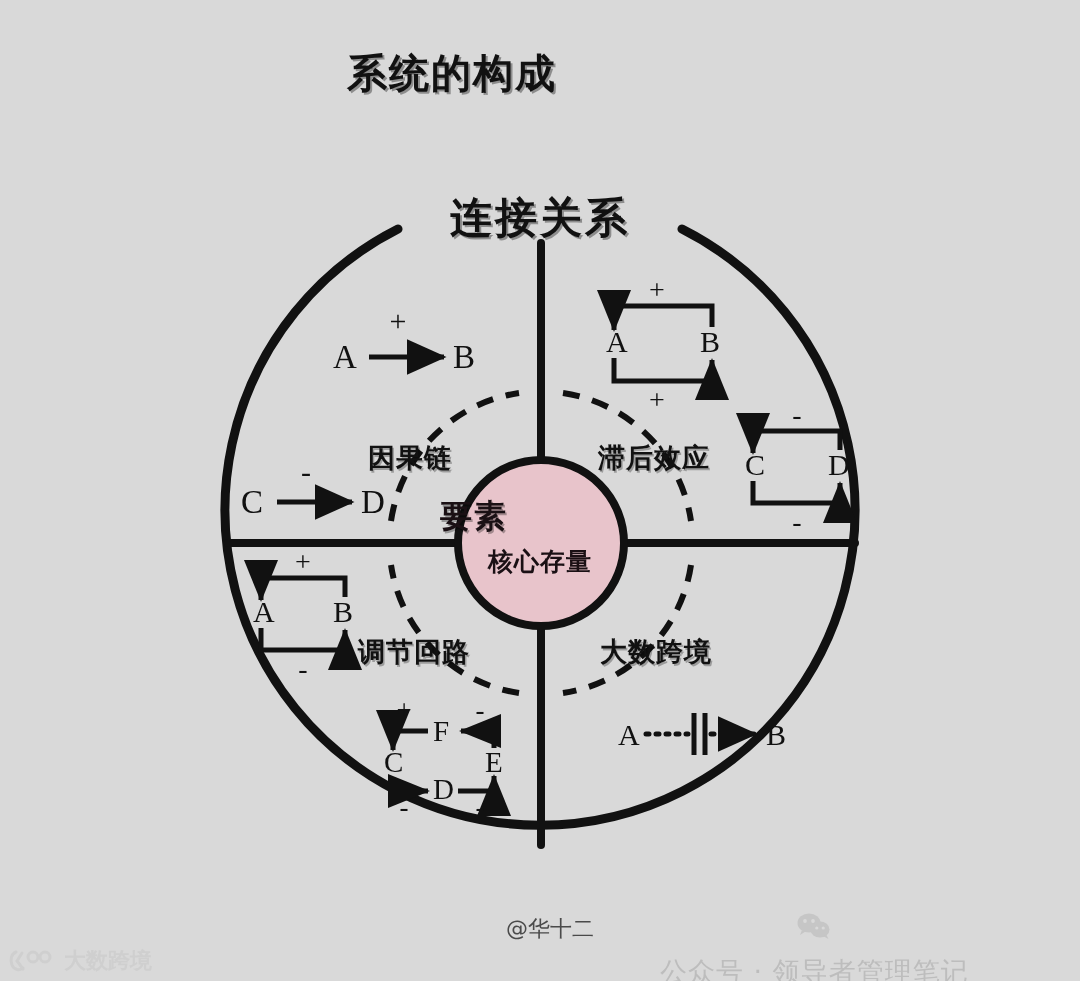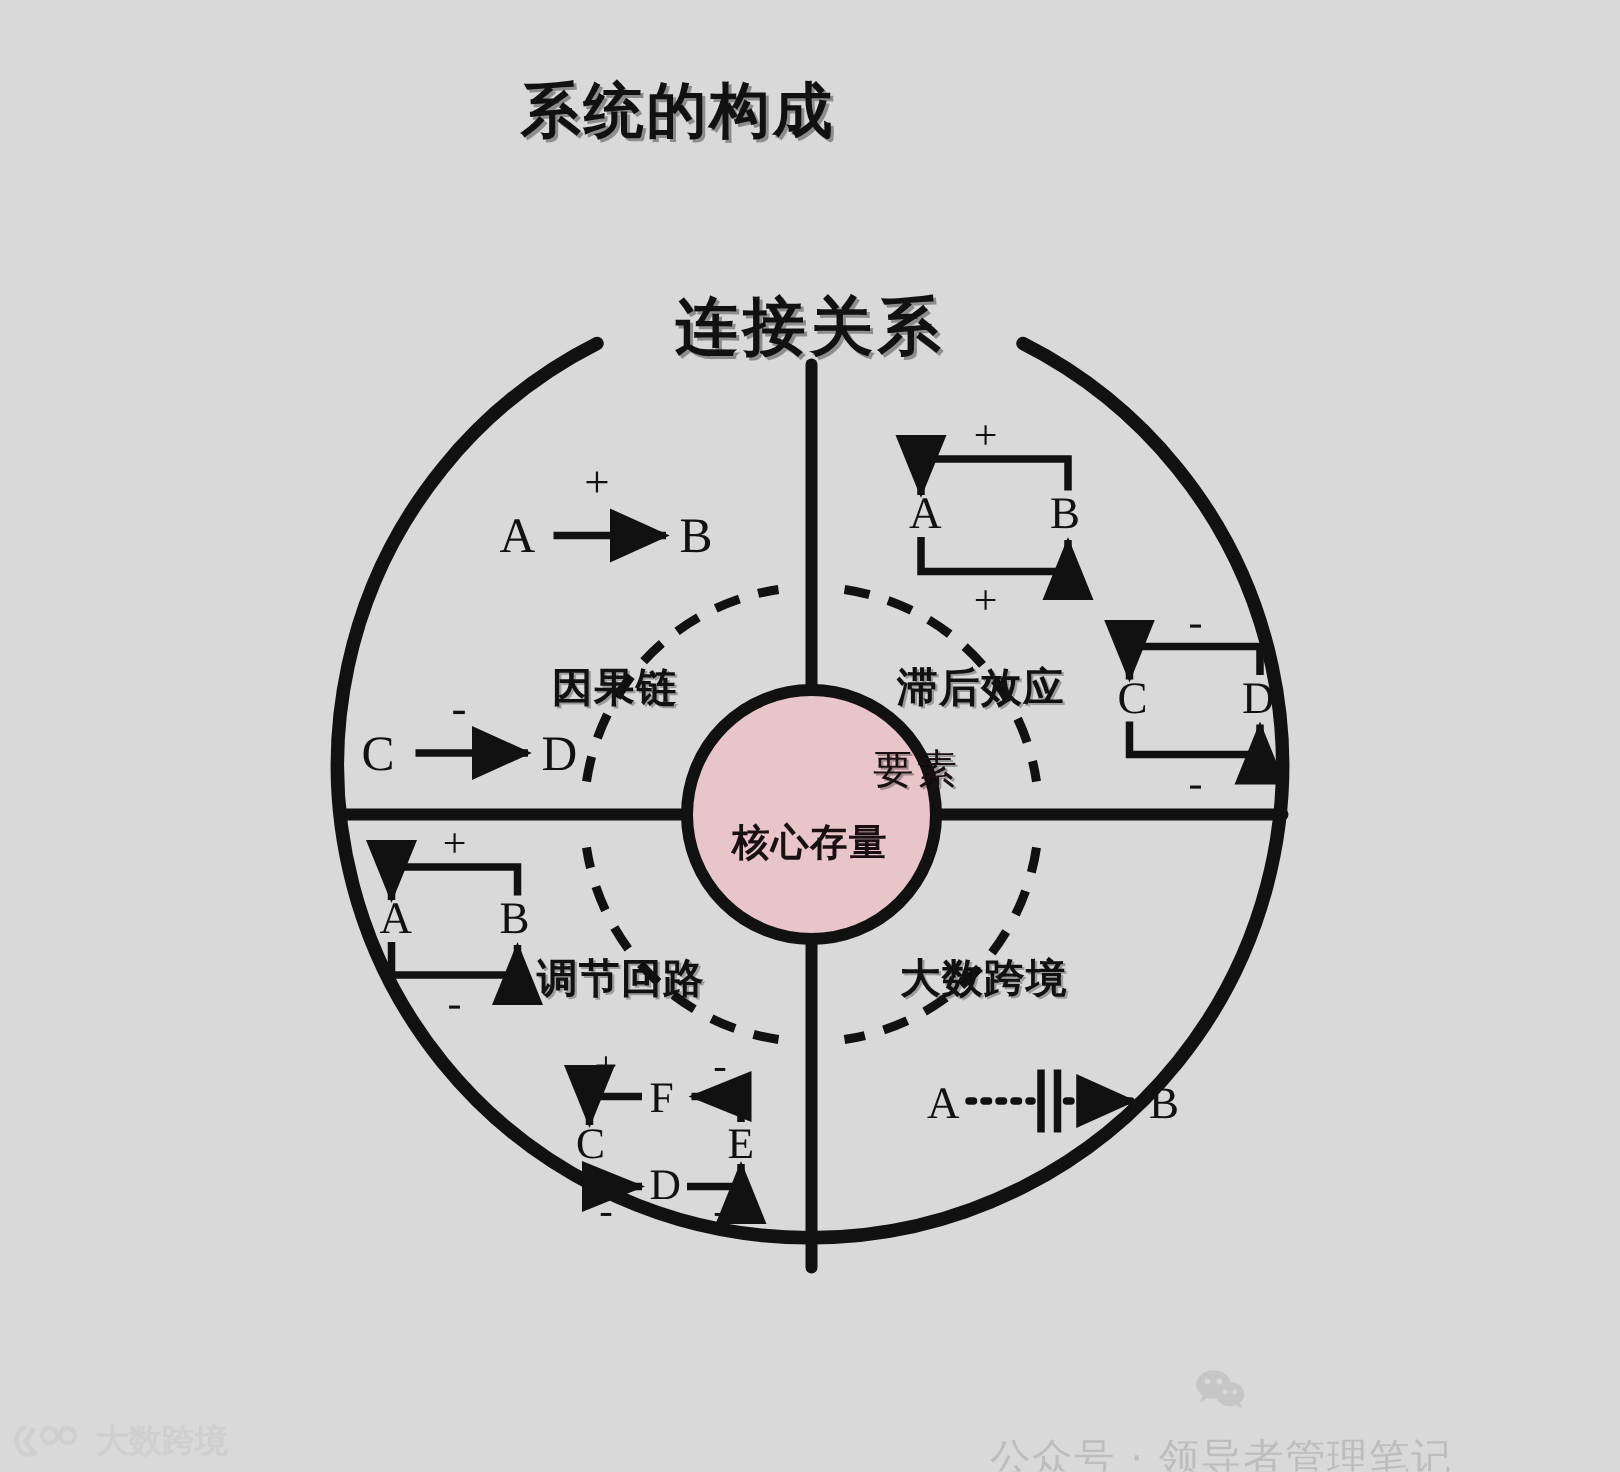--- a/index.html
+++ b/index.html
@@ -18,23 +18,23 @@
     font-weight:bold;font-size:40px;color:#111;letter-spacing:2px;
     text-shadow:2px 2px 0 rgba(0,0,0,0.35);
   }
   .ring-title{
     position:absolute;left:0;top:190px;width:1080px;text-align:center;
     font-family:"DejaVu Sans","Liberation Sans",sans-serif;
     font-weight:bold;font-size:42px;color:#111;letter-spacing:3px;
     text-shadow:2px 2px 0 rgba(0,0,0,0.35);
   }
   .core-main{
-    position:absolute;left:440px;top:495px;width:200px;text-align:right;
-    font-family:"DejaVu Sans","Liberation Sans",sans-serif;
-    font-weight:normal;font-size:27px;color:#1a1014;letter-spacing:2px;
+    position:absolute;left:440px;top:495px;width:200px;text-align:left;
+    font-family:"DejaVu Sans","Liberation Sans",sans-serif;
+    font-weight:bold;font-size:32px;color:#1a1014;letter-spacing:2px;
     text-shadow:1.5px 1.5px 0 rgba(0,0,0,0.3);
   }
   .core-sub{
     position:absolute;left:440px;top:545px;width:200px;text-align:center;
     font-family:"DejaVu Sans","Liberation Sans",sans-serif;
     font-weight:bold;font-size:25px;color:#1a1014;letter-spacing:1px;
   }
   .quad-label{
     position:absolute;
     font-family:"DejaVu Sans","Liberation Sans",sans-serif;
@@ -178,20 +178,21 @@
   <div class="ring-title">连接关系</div>
 
   <div class="core-main">要素</div>
   <div class="core-sub">核心存量</div>
 
   <div class="quad-label" id="label-causal">因果链</div>
   <div class="quad-label" id="label-reinforce">滞后效应</div>
   <div class="quad-label" id="label-balance">调节回路</div>
   <div class="quad-label" id="label-delay">大数跨境</div>
 
+  <div class="credit">@华十二</div>
 
   <div class="wm-right">
     <svg width="34" height="30" viewBox="0 0 34 30">
       <ellipse cx="12" cy="11" rx="11.5" ry="9.5" fill="#c6c6c6"></ellipse>
       <path d="M5,18 L3,23 L8.5,19.6 Z" fill="#c6c6c6"></path>
       <circle cx="8" cy="9" r="1.9" fill="#d9d9d9"></circle>
       <circle cx="16" cy="9" r="1.9" fill="#d9d9d9"></circle>
       <ellipse cx="23" cy="17.5" rx="9.5" ry="8" fill="#c6c6c6"></ellipse>
       <path d="M29.5,23 L31.5,27 L26.5,24.3 Z" fill="#c6c6c6"></path>
       <circle cx="19.8" cy="16" r="1.6" fill="#d9d9d9"></circle>

